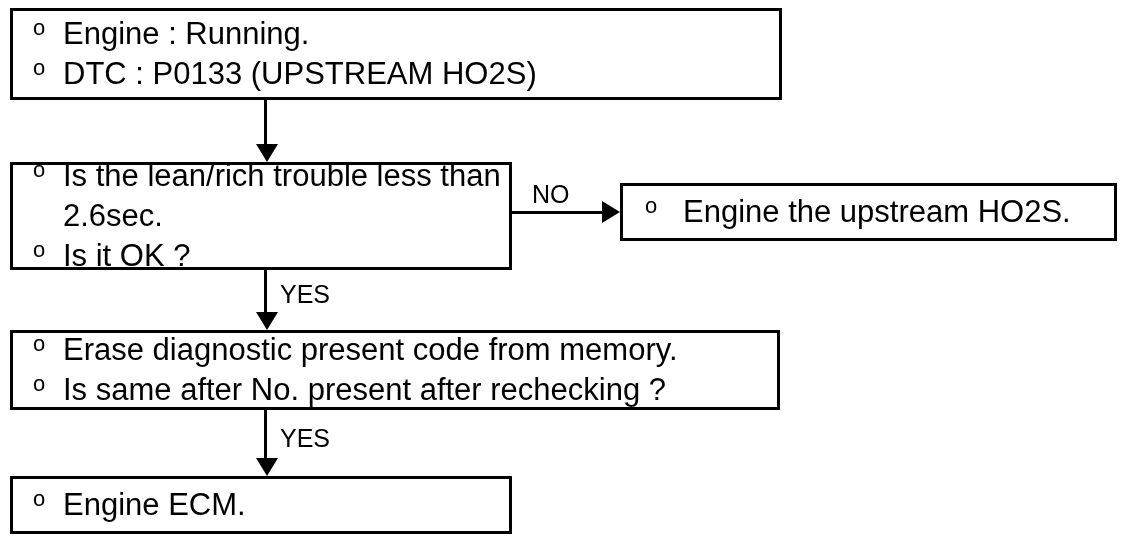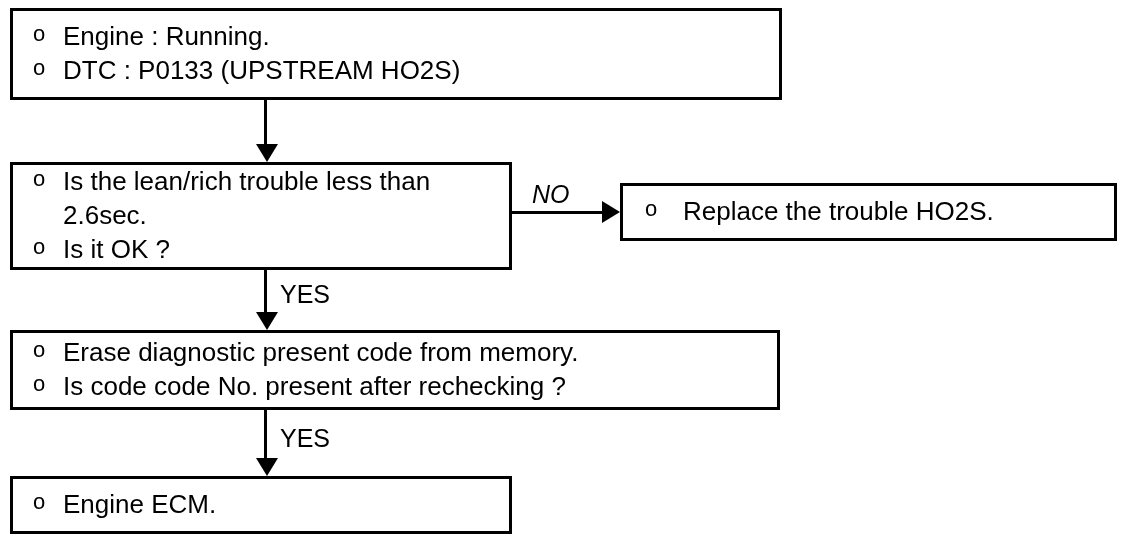--- a/index.html
+++ b/index.html
@@ -32,21 +32,21 @@
     line-height: 1.30;
   }
   .bullet {
     flex: 0 0 auto;
     font-size: 22px;
     line-height: 1.30;
     text-align: left;
   }
   .text {
     flex: 1 1 auto;
-    font-size: 26px;
+    font-size: 31px;
     line-height: 1.30;
     white-space: pre-line;
   }
   
   #node-engine-dtc     { left: 10px;  top: 8px;   width: 772px; height: 92px;  padding: 0 0 0 20px; }
   #node-lean-rich      { left: 10px;  top: 162px; width: 502px; height: 108px; padding: 0 0 0 20px; }
   #node-erase-code     { left: 10px;  top: 330px; width: 770px; height: 80px;  padding: 0 0 0 20px; }
   #node-replace-ecm    { left: 10px;  top: 476px; width: 502px; height: 58px;  padding: 0 0 0 20px; }
   #node-replace-ho2s   { left: 620px; top: 183px; width: 497px; height: 58px;  padding: 0 0 0 22px; }
 
@@ -96,21 +96,21 @@
   #conn2-line   { left: 264px; top: 270px; height: 44px; }
   #conn2-arrow  { left: 256px; top: 312px; }
   #conn2-label  { left: 280px; top: 282px; }
 
   #conn3-line   { left: 264px; top: 410px; height: 50px; }
   #conn3-arrow  { left: 256px; top: 458px; }
   #conn3-label  { left: 280px; top: 426px; }
 
   #conn4-line   { left: 512px; top: 211px; width: 92px; }
   #conn4-arrow  { left: 602px; top: 201px; }
-  #conn4-label  { left: 532px; top: 182px; font-style: italic; }
+  #conn4-label  { left: 532px; top: 182px; }
 </style>
 </head>
 <body>
 
 <div id="canvas">
 
   <div class="node" id="node-engine-dtc">
     <div class="line-row">
       <span class="bullet">o</span>
       <span class="text">Engine : Running.</span>
@@ -136,36 +136,36 @@
     </div>
   </div>
 
   <div class="h-line" id="conn4-line"></div>
   <div class="arrow-right" id="conn4-arrow"></div>
   <div class="edge-label" id="conn4-label">NO</div>
 
   <div class="node" id="node-replace-ho2s">
     <div class="line-row">
       <span class="bullet">o</span>
-      <span class="text">Replace the trouble HO2S.</span>
+      <span class="text">Engine the upstream HO2S.</span>
     </div>
   </div>
 
   <div class="v-line" id="conn2-line"></div>
   <div class="arrow-down" id="conn2-arrow"></div>
   <div class="edge-label" id="conn2-label">YES</div>
 
   <div class="node" id="node-erase-code">
     <div class="line-row">
       <span class="bullet">o</span>
       <span class="text">Erase diagnostic present code from memory.</span>
     </div>
     <div class="line-row">
       <span class="bullet">o</span>
-      <span class="text">Is code code No. present after rechecking ?</span>
+      <span class="text">Is same after No. present after rechecking ?</span>
     </div>
   </div>
 
   <div class="v-line" id="conn3-line"></div>
   <div class="arrow-down" id="conn3-arrow"></div>
   <div class="edge-label" id="conn3-label">YES</div>
 
   <div class="node" id="node-replace-ecm">
     <div class="line-row">
       <span class="bullet">o</span>

